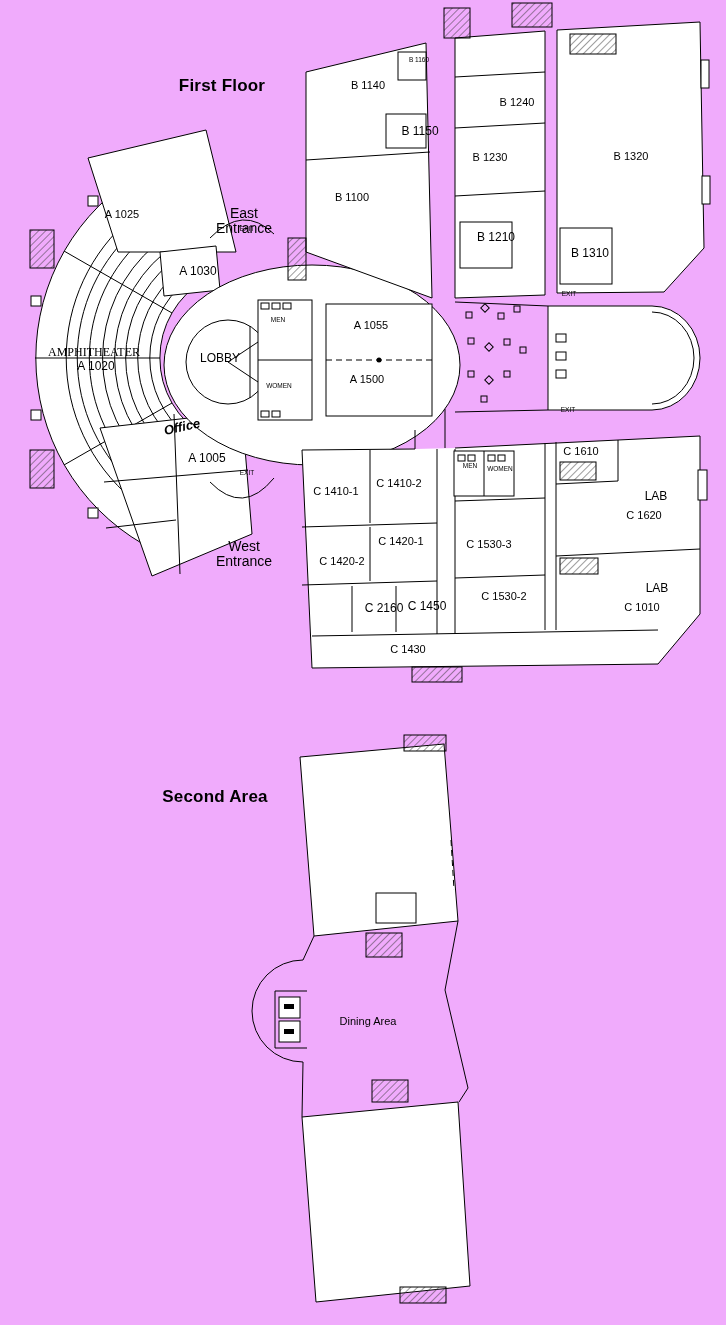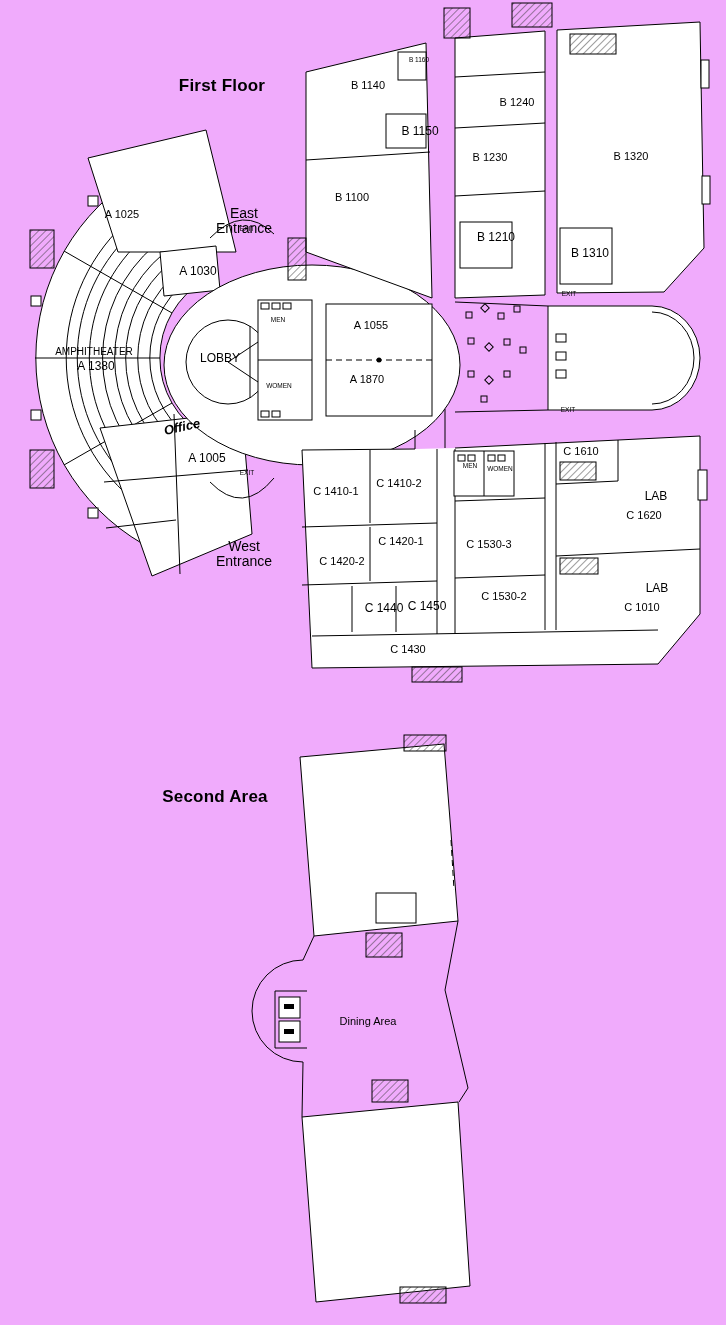--- a/index.html
+++ b/index.html
@@ -7,21 +7,21 @@
     position:relative; width:726px; height:1325px; background:#f0abfc;
     font-family:"Liberation Sans", sans-serif; overflow:hidden;
   }
   svg.plan { position:absolute; left:0; top:0; }
   .lbl {
     position:absolute; transform:translate(-50%,-50%);
     font-size:11px; color:#000; white-space:nowrap; line-height:1.05;
     font-family:"Liberation Sans", sans-serif;
   }
   .small  { font-size:12px;margin-left:10px; }
-  .small7 { font-size:10px; }
+  .small7 { font-size:12px;font-family:Liberation Serif, serif; }
   .tiny   { font-size:6.5px; }
   .title  { font-size:17px; font-weight:bold; letter-spacing:.2px; }
   .entrance { font-size:14px; white-space:normal; width:66px; text-align:center;margin-top:32px; }
   .office {
     font-size:13px; font-weight:bold; font-style:italic;
     transform:translate(-50%,-50%) rotate(-12deg);
   }
 </style>
 </head>
 <body>
@@ -184,46 +184,46 @@
     <span class="lbl tiny" style="left:569px;top:294px">EXIT</span>
     <span class="lbl tiny" style="left:568px;top:410px">EXIT</span>
 
     <span class="lbl" style="left:122px;top:215px">A 1025</span>
     <span class="lbl small" style="left:188px;top:271px">A 1030</span>
 
     <span class="lbl entrance" style="left:244px;top:189px">East Entrance</span>
     <span class="lbl tiny" style="left:247px;top:229px">EXIT</span>
 
     <span class="lbl small7" style="left:94px;top:352px">AMPHITHEATER</span>
-    <span class="lbl small" style="left:86px;top:366px">A 1380</span>
+    <span class="lbl small" style="left:86px;top:366px">A 1020</span>
     <span class="lbl small" style="left:210px;top:358px">LOBBY</span>
     <span class="lbl tiny" style="left:278px;top:320px">MEN</span>
     <span class="lbl tiny" style="left:279px;top:386px">WOMEN</span>
     <span class="lbl" style="left:371px;top:326px">A 1055</span>
-    <span class="lbl" style="left:367px;top:380px">A 1870</span>
+    <span class="lbl" style="left:367px;top:380px">A 1500</span>
 
     <span class="lbl office" style="left:182px;top:427px">Office</span>
     <span class="lbl small" style="left:197px;top:458px">A 1005</span>
     <span class="lbl tiny" style="left:247px;top:473px">EXIT</span>
     <span class="lbl entrance" style="left:244px;top:522px">West Entrance</span>
 
     <span class="lbl" style="left:336px;top:492px">C 1410-1</span>
     <span class="lbl" style="left:399px;top:484px">C 1410-2</span>
     <span class="lbl tiny" style="left:470px;top:466px">MEN</span>
     <span class="lbl tiny" style="left:500px;top:469px">WOMEN</span>
     <span class="lbl" style="left:581px;top:452px">C 1610</span>
     <span class="lbl small" style="left:646px;top:496px">LAB</span>
     <span class="lbl" style="left:644px;top:516px">C 1620</span>
     <span class="lbl" style="left:401px;top:542px">C 1420-1</span>
     <span class="lbl" style="left:342px;top:562px">C 1420-2</span>
     <span class="lbl" style="left:489px;top:545px">C 1530-3</span>
     <span class="lbl" style="left:504px;top:597px">C 1530-2</span>
     <span class="lbl small" style="left:647px;top:588px">LAB</span>
     <span class="lbl" style="left:642px;top:608px">C 1010</span>
-    <span class="lbl small" style="left:374px;top:608px">C 1440</span>
+    <span class="lbl small" style="left:374px;top:608px">C 2160</span>
     <span class="lbl small" style="left:417px;top:606px">C 1450</span>
     <span class="lbl" style="left:408px;top:650px">C 1430</span>
 
     <span class="lbl title" style="left:215px;top:797px">Second Area</span>
     <span class="lbl" style="left:368px;top:1022px">Dining Area</span>
   </div>
 
 </div>
 
 </body></html>

